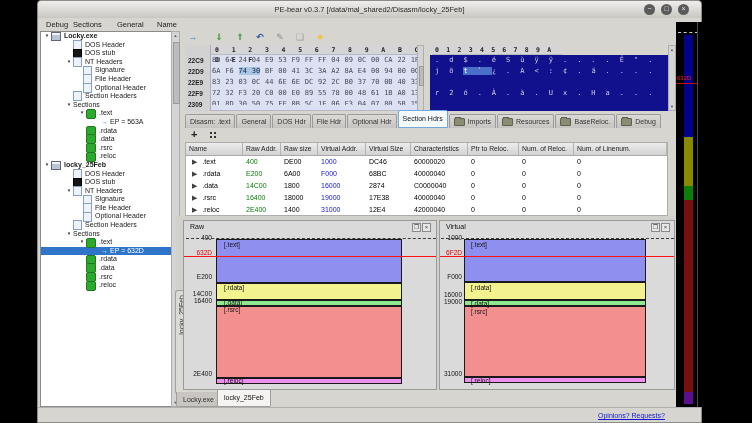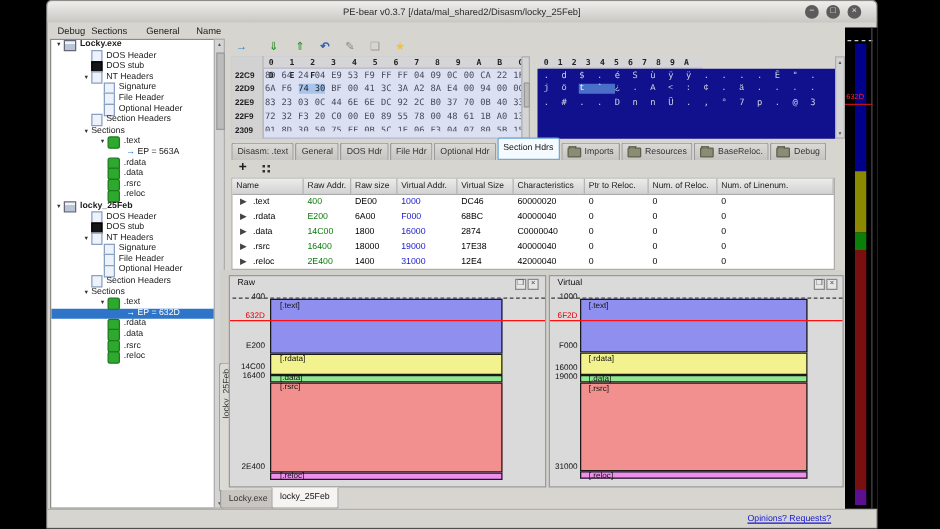--- a/index.html
+++ b/index.html
@@ -268,22 +268,22 @@
   <span class="abs bytes" style="top:77px;">83 23 03 0C 44 6E 6E DC 92 2C B0 37 70 0B 40 33</span>
   <span class="abs bytes" style="top:88px;">72 32 F3 20 C0 00 E0 89 55 78 00 48 61 1B A0 13</span>
   <span class="abs bytes" style="top:99px;clip-path:inset(0 0 45% 0);">01 8D 30 50 75 FF 0B 5C 1E 06 F3 04 07 80 5B 15</span>
   <div class="abs sbar" style="left:417px;top:45px;width:7px;height:66px;">
       <span class="thumb" style="top:20px;width:3px;height:18px;"></span>
     </div>
 
   <div class="abs hexhdr" style="left:432px;width:130px;word-spacing:3.4px;padding-left:3px;box-sizing:border-box;">0 1 2 3 4 5 6 7 8 9 A B C D E F</div>
   <div id="asciiB" class="abs"></div>
   <span class="abs achars" style="top:55px;">.d$.éSùÿÿ....Ê".</span>
-  <span class="abs achars" style="top:66px;font-family:Liberation Mono, monospace;"><span>jö</span><span class="asel">t`</span><span>¿.A&lt;:¢.ä....</span></span>
-  <span class="abs achars" style="top:77px;">.#..DnnÜ.,°7p.@3</span>
+  <span class="abs achars" style="top:66px;"><span>jö</span><span class="asel">t`</span><span>¿.A&lt;:¢.ä....</span></span>
+  <span class="abs achars" style="top:88px;">r2ó.À.à.Ux.Ha...</span>
   <div class="abs sbar" style="left:668px;top:45px;width:8px;height:66px;">
     <span class="ar" style="top:1px;">▲</span>
     <span class="ar" style="bottom:1px;">▼</span>
   </div>
 
   <div id="tabbar" class="abs">
     <div class="tab">
         <span>Disasm: .text</span>
       </div>
     <div class="tab">

